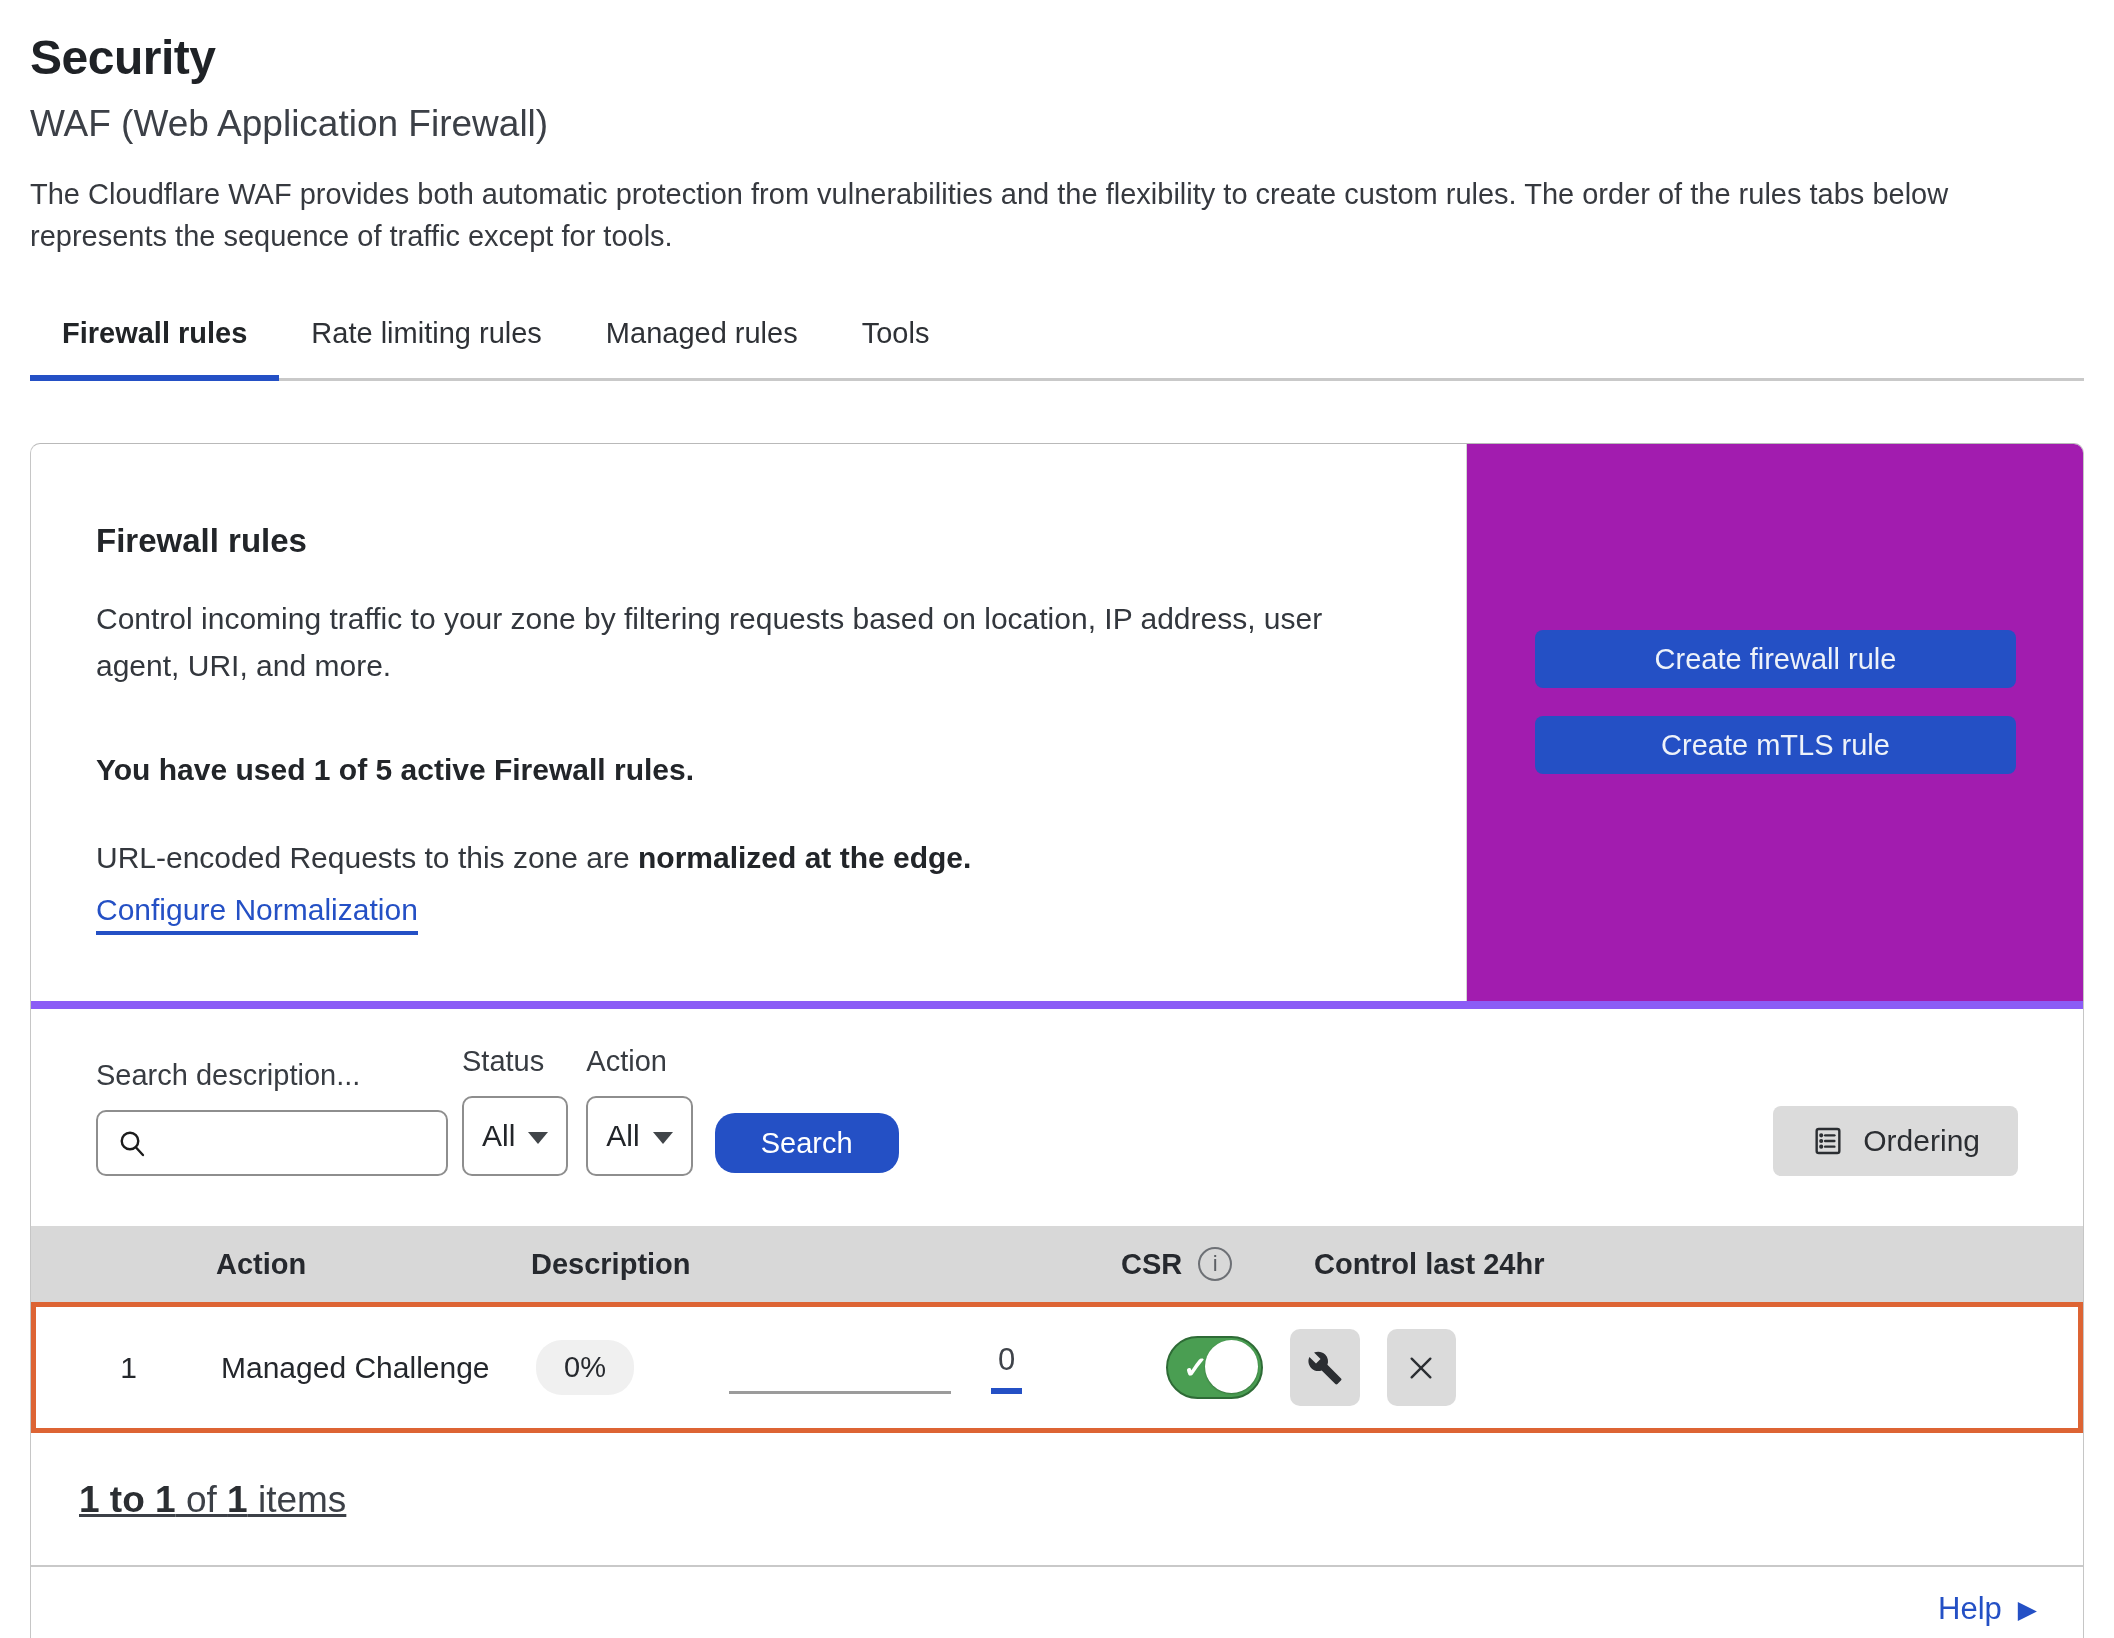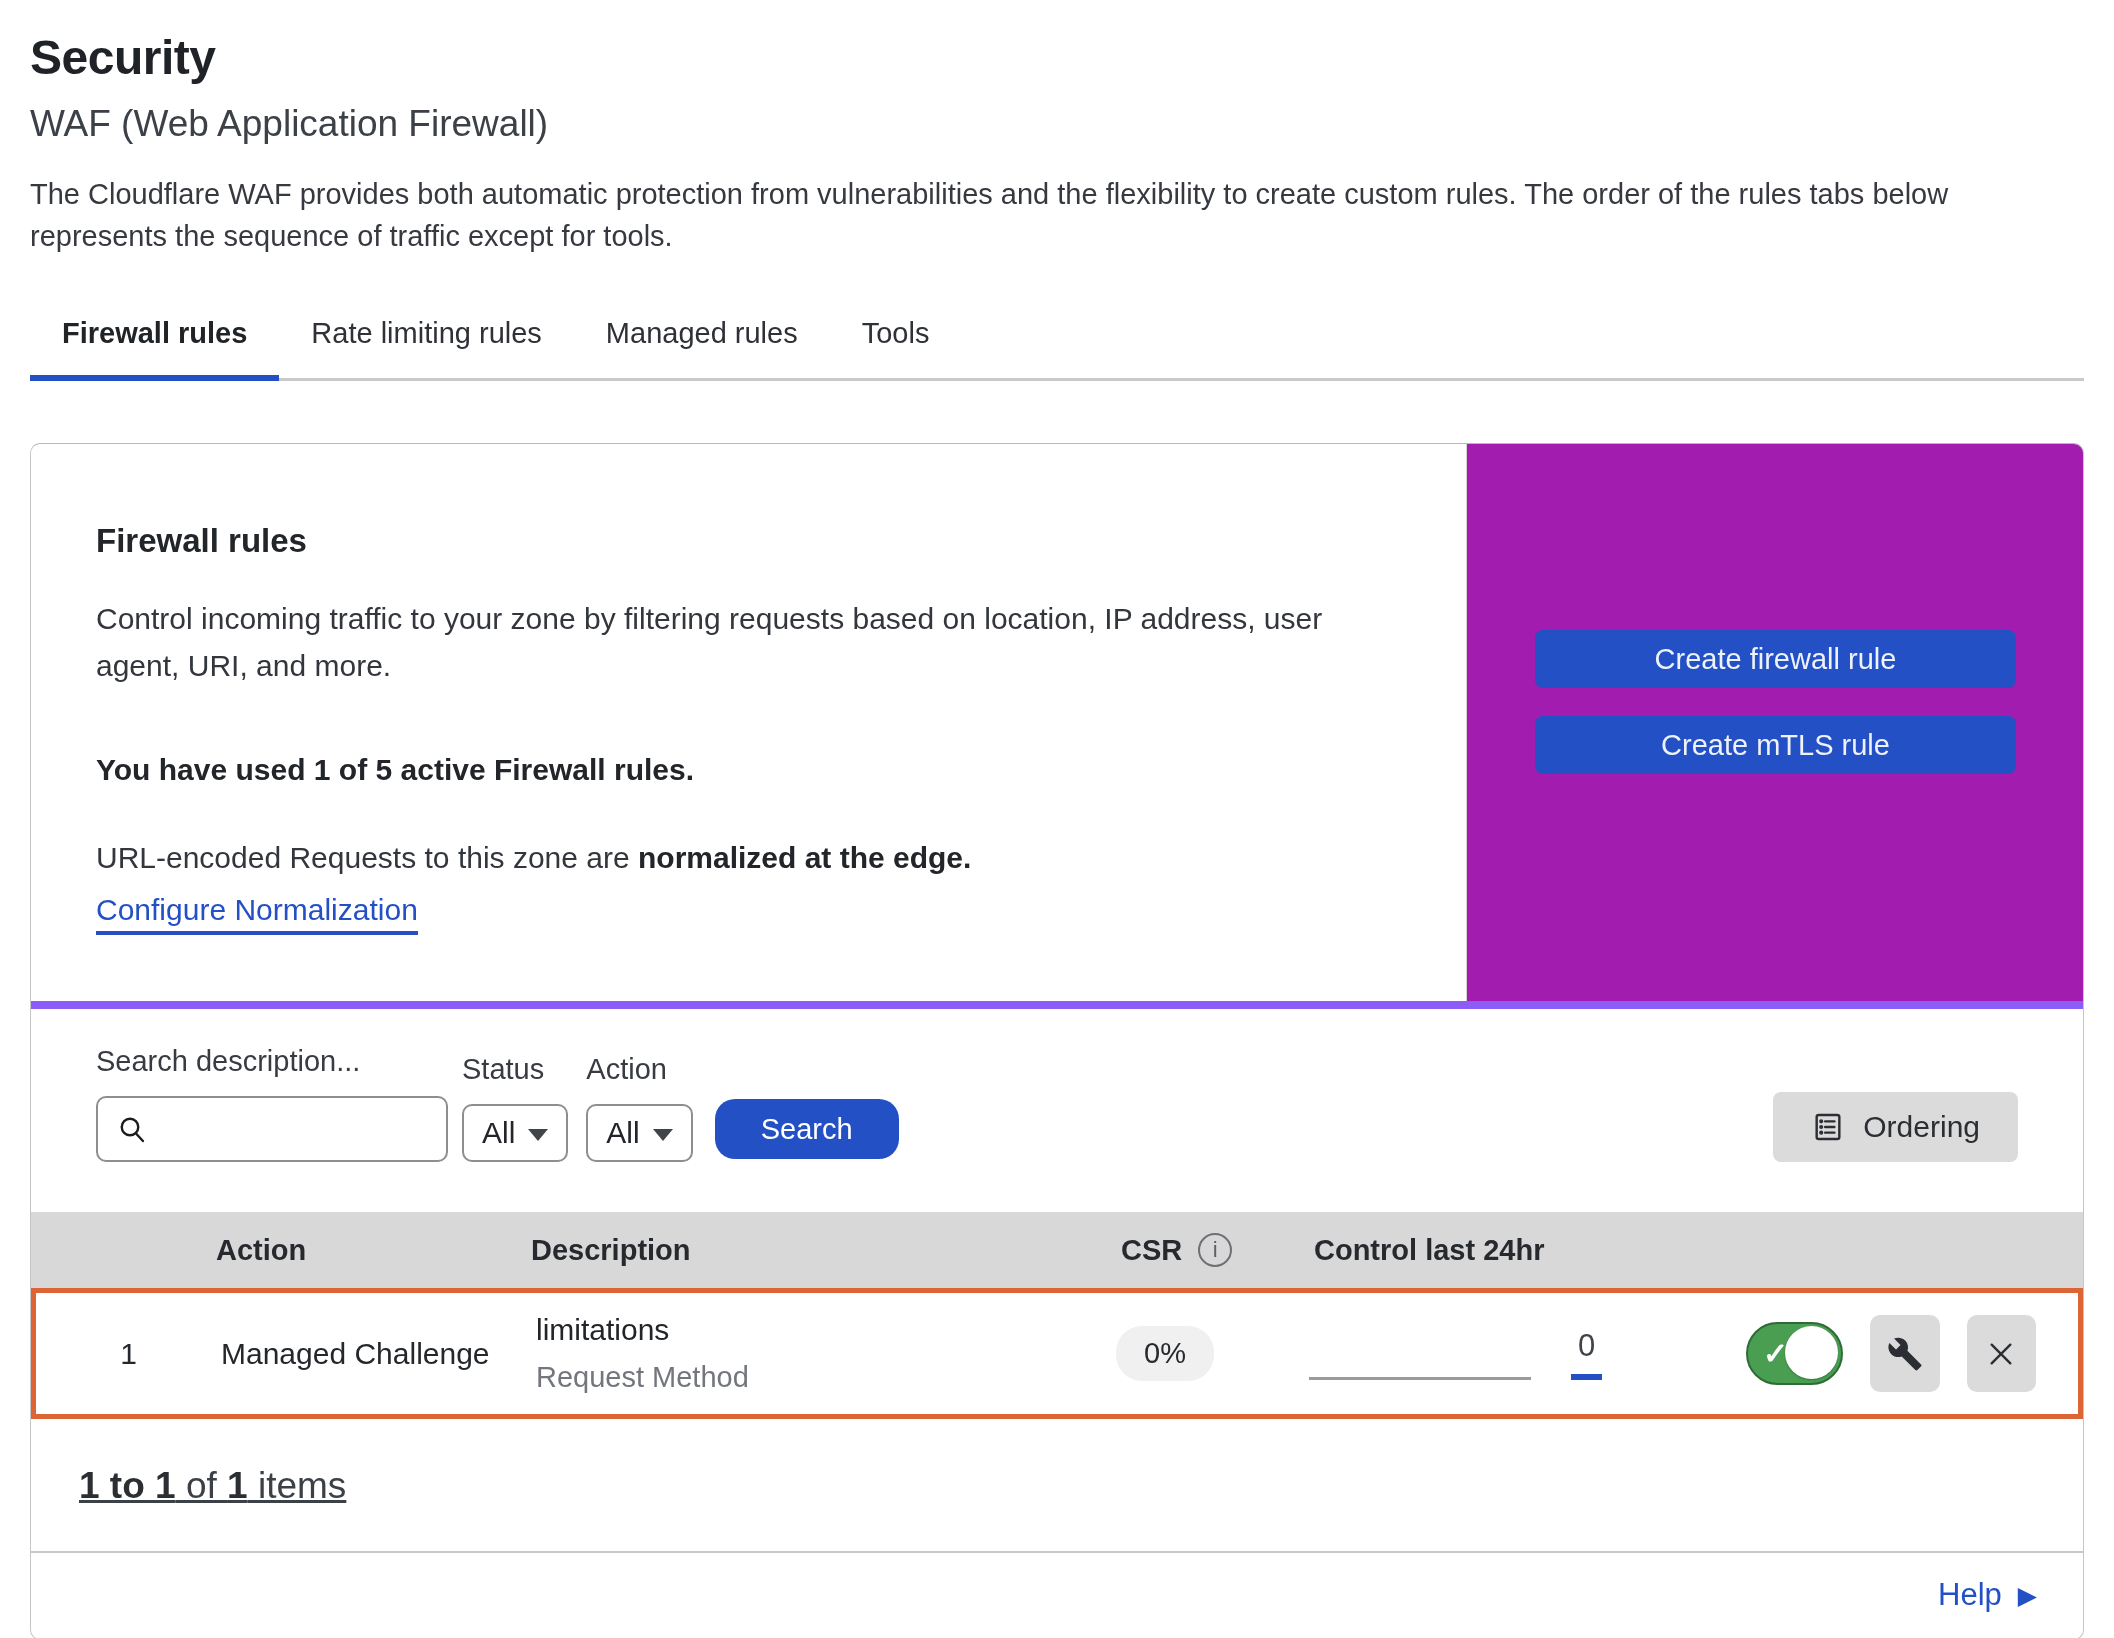--- a/index.html
+++ b/index.html
@@ -42,21 +42,21 @@
     background: var(--accent, #2450c5); color: #eef2f9; font-size: 29px; font-family: inherit;
     border: none; border-radius: 8px; cursor: pointer;
   }
 
   
   .filterbar { display: flex; align-items: flex-end; border-top: 8px solid #8b5cf6; padding: 36px 65px 50px 65px; }
   .fgroup { display: flex; flex-direction: column; }
   .flabel { font-size: 29px; color: #383c42; margin-bottom: 18px; }
   .search-box { width: 352px; height: 66px; border: 2px solid #8e8e8e; border-radius: 10px; display: flex; align-items: center; padding: 0 18px; background: #fff; }
   .search-box input { border: none; outline: none; flex: 1; font-size: 28px; font-family: inherit; margin-left: 12px; min-width: 0; }
-  .select-btn { min-width: 104px; height: 58px; border: 2px solid #8e8e8e; border-radius: 10px; background: #fff; display: flex; align-items: center; justify-content: center; gap: 13px; font-size: 30px; color: #222529; font-family: inherit; padding: 0 18px; cursor: pointer; }
+  .select-btn { min-width: 104px; height: 80px; border: 2px solid #8e8e8e; border-radius: 10px; background: #fff; display: flex; align-items: center; justify-content: center; gap: 13px; font-size: 30px; color: #222529; font-family: inherit; padding: 0 18px; cursor: pointer; }
   .chev { width: 0; height: 0; border-left: 10px solid transparent; border-right: 10px solid transparent; border-top: 12px solid #414549; margin-top: 4px; }
   .gap14 { width: 14px; } .gap18 { width: 18px; } .gap22 { width: 22px; }
   .search-btn { height: 60px; padding: 0 46px; margin-bottom: 3px; background: var(--accent, #2450c5); color: #fff; font-size: 29px; font-family: inherit; border: none; border-radius: 20px; cursor: pointer; }
   .ordering-btn { margin-left: auto; height: 70px; padding: 0 38px; background: #dbdbdb; border: none; border-radius: 8px; font-size: 30px; color: #2b2e32; font-family: inherit; display: flex; align-items: center; gap: 18px; cursor: pointer; }
 
   
   .thead { display: flex; align-items: center; background: #d8d8d8; height: 76px; font-size: 29px; font-weight: 700; color: #26292e; }
   .c-num { width: 185px; text-align: center; flex-shrink: 0; }
   .c-action { width: 315px; flex-shrink: 0; }
   .c-desc { flex: 1; min-width: 0; }
@@ -182,24 +182,20 @@
         <span>CSR</span>
         <i class="info-icon">i</i>
       </div>
       <div class="c-activity">Control last 24hr</div>
       <div class="c-controls"></div>
     </div>
 
     <div class="trow">
       <div class="c-num">1</div>
       <div class="c-action">Managed Challenge</div>
-      <div class="c-desc">
-        <div class="desc-main">limitations</div>
-        <div class="desc-sub">Request Method</div>
-      </div>
       <div class="c-csr">
         <span class="csr-pill">0%</span>
       </div>
       <div class="c-activity">
         <div class="activity-wrap">
           <div class="spark"></div>
           <a class="activity-count">0</a>
         </div>
       </div>
       <div class="c-controls controls">

